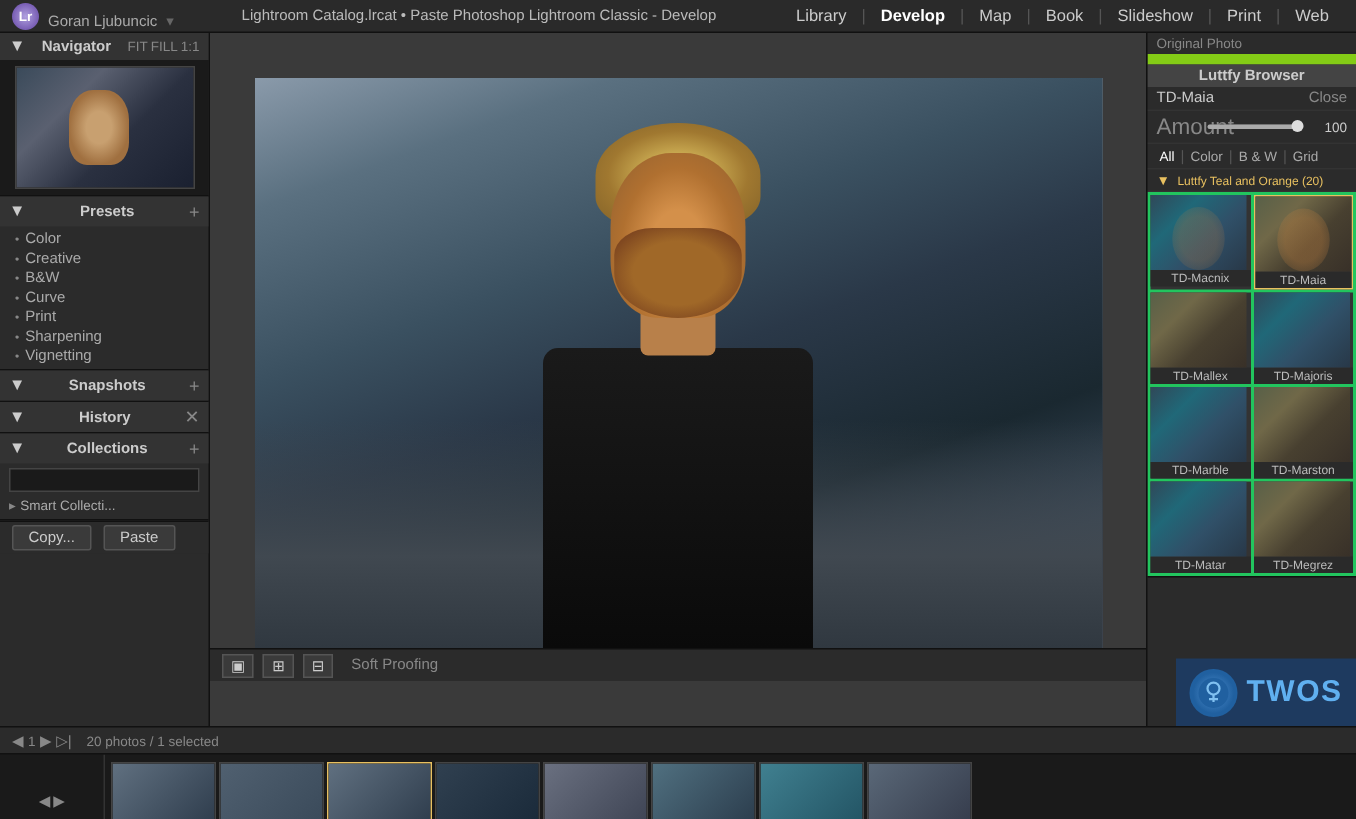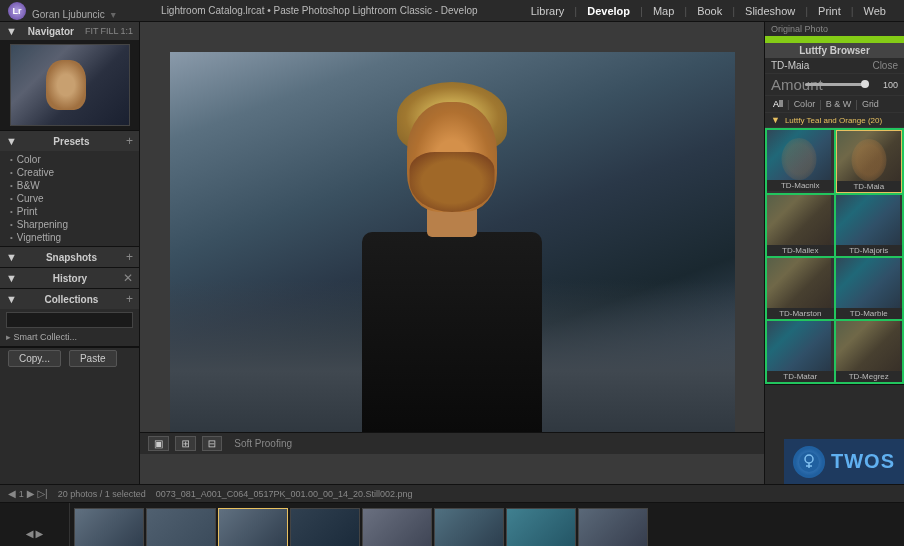--- a/index.html
+++ b/index.html
@@ -309,26 +309,26 @@
         </div>
         <div class="pb-thumb">
           <div class="pb-thumb-img warm"></div>
           <div class="pb-thumb-label">TD-Mallex</div>
         </div>
         <div class="pb-thumb">
           <div class="pb-thumb-img teal"></div>
           <div class="pb-thumb-label">TD-Majoris</div>
         </div>
         <div class="pb-thumb">
+          <div class="pb-thumb-img teal"></div>
+          <div class="pb-thumb-label">TD-Marble</div>
+        </div>
+        <div class="pb-thumb">
           <div class="pb-thumb-img warm"></div>
           <div class="pb-thumb-label">TD-Marston</div>
-        </div>
-        <div class="pb-thumb">
-          <div class="pb-thumb-img teal"></div>
-          <div class="pb-thumb-label">TD-Marble</div>
         </div>
         <div class="pb-thumb">
           <div class="pb-thumb-img teal"></div>
           <div class="pb-thumb-label">TD-Matar</div>
         </div>
         <div class="pb-thumb">
           <div class="pb-thumb-img warm"></div>
           <div class="pb-thumb-label">TD-Megrez</div>
         </div>
       </div>
@@ -337,21 +337,20 @@
 </div>
 
 <div id="status-bar">
   <div class="status-nav">
     <button class="status-btn">◀</button>
     <span style="font-size:9px;color:#888;">1</span>
     <button class="status-btn">▶</button>
     <button class="status-btn">▷|</button>
   </div>
   <span>20 photos / 1 selected</span>
-  <span>0073_081_A001_C064_0517PK_001.00_00_14_20.Still002.png</span>
 </div>
 
 <div id="filmstrip">
   <div id="filmstrip-controls">
     <div class="fs-nav">
       <button class="fs-nav-btn">◀</button>
       <button class="fs-nav-btn">▶</button>
     </div>
   </div>
   <div id="filmstrip-photos">

